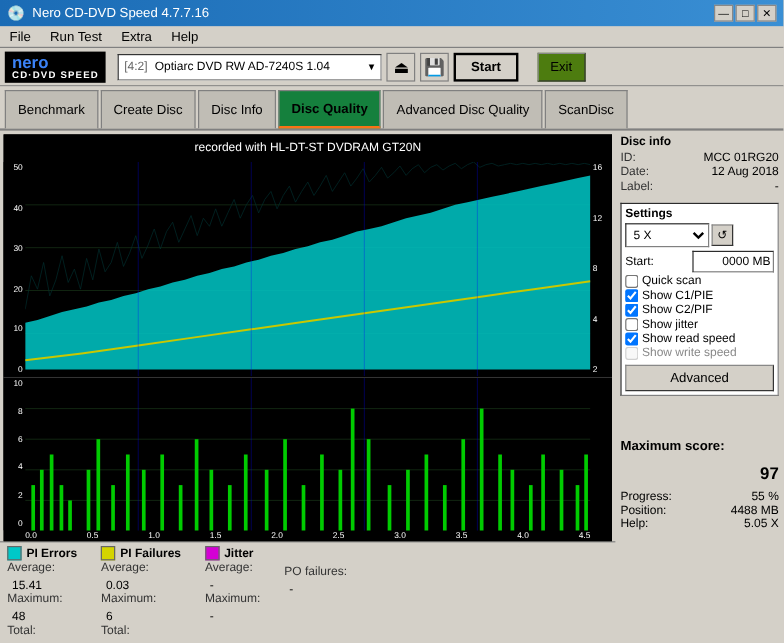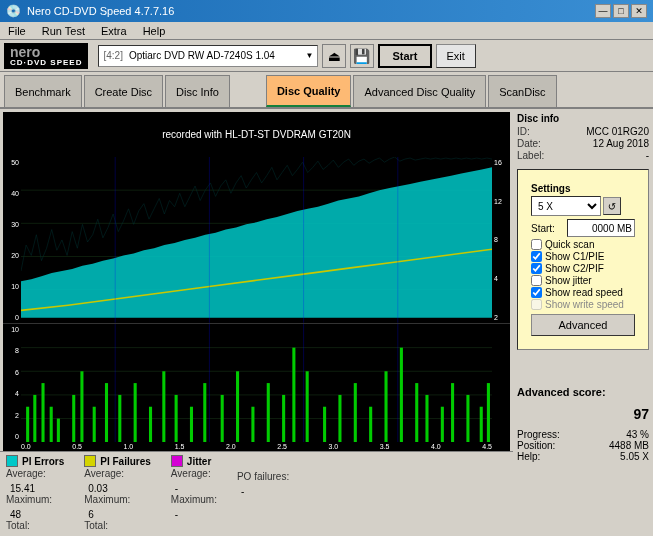--- a/index.html
+++ b/index.html
@@ -60,21 +60,21 @@
     .nero-logo {
       background: #000;
       color: #cc0000;
       font-weight: bold;
       font-size: 13px;
       padding: 2px 6px;
       margin-right: 6px;
       display: flex; flex-direction: column; align-items: flex-start;
       line-height: 1;
     }
-    .nero-logo span:first-child { color: #a3a3a3; font-size: 14px; }
+    .nero-logo span:first-child { color: #3b82f6; font-size: 14px; }
     .nero-logo span:last-child { color: #fff; font-size: 8px; letter-spacing: 1px; }
     .drive-selector {
       display: flex; align-items: center; gap: 2px;
       background: white;
       border: 1px inset #888;
       padding: 1px 4px;
       height: 22px;
       width: 220px;
     }
     .drive-label { color: #666; margin-right: 4px; font-size: 10px; }
@@ -90,24 +90,25 @@
     }
     .start-btn {
       height: 24px; padding: 0 12px;
       background: #d4d0c8;
       border: 2px solid #000;
       font-size: 11px; font-weight: bold;
       cursor: pointer;
     }
     .close-btn {
       height: 24px; padding: 0 10px;
-      background: #e5e5e5;
+      background: #4d7c0f;
       border: 1px outset #888;
       font-size: 11px;
       cursor: pointer;
+      margin-left: 12px;
     }
 
     
     .tabs {
       background: #d4d0c8;
       display: flex;
       padding: 3px 4px 0;
       gap: 2px;
       border-bottom: 2px solid #808080;
     }
@@ -115,26 +116,25 @@
       padding: 2px 10px;
       border: 1px solid #808080;
       border-bottom: none;
       background: #d4d0c8;
       cursor: pointer;
       font-size: 11px;
       height: 32px;
       display: flex; align-items: center;
     }
     .tab.active {
-      background: #fdba74;
-      border-bottom: 2px solid #15803d;
+      background: #15803d;
+      border-bottom: 2px solid #f97316;
       margin-bottom: -2px;
       font-weight: bold;
       z-index: 1;
-      margin-left: 34px;
     }
     .tab:not(.active) { background: #c0bdb5; }
 
     
     .main-content {
       display: flex;
       height: calc(536px - 22px - 18px - 32px - 24px);
       background: #d4d0c8;
     }
 
@@ -148,22 +148,22 @@
       font-size: 10px;
     }
     .panel-section { margin-bottom: 4px; }
     .panel-title { font-weight: bold; font-size: 10px; margin-bottom: 2px; }
     .panel-row { display: flex; justify-content: space-between; margin-bottom: 1px; }
     .panel-label { color: #333; }
     .panel-value { font-weight: normal; }
 
     .settings-box {
       border: 1px inset #808080;
-      padding: 13px;
-      background: #fef9c3;
+      padding: 3px;
+      background: #ffffff;
     }
     .speed-row { display: flex; align-items: center; gap: 2px; margin-bottom: 3px; }
     .speed-select {
       width: 70px; height: 20px;
       border: 1px inset #808080;
       background: white;
       font-size: 10px;
       padding: 0 2px;
     }
     .refresh-btn {
@@ -285,21 +285,21 @@
       <span>ScanDisc</span>
     </div>
 </div>
 
 <div class="main-content">
 
   <div style="flex:1; display:flex; flex-direction:column; overflow:hidden;">
 
     <div style="flex:1; background:#000; margin:3px 3px 0 3px; display:flex; flex-direction:column; position:relative;">
 
-      <div style="color:white; font-size:10px; text-align:center; padding:17px; background:#000;">recorded with HL-DT-ST DVDRAM GT20N</div>
+      <div style="color:white; font-size:10px; text-align:center; padding:6px; background:#000;">recorded with HL-DT-ST DVDRAM GT20N</div>
 
       <div style="flex:1.4; display:flex; position:relative; background:#000; border-bottom:1px solid #333;">
 
         <div style="color:white; font-size:7px; display:flex; flex-direction:column; justify-content:space-between; padding:2px 2px; text-align:right; width:18px; background:#000;">
           <span>50</span>
           <span>40</span>
           <span>30</span>
           <span>20</span>
           <span>10</span>
           <span>0</span>
@@ -536,28 +536,28 @@
       </div>
       <div class="checkbox-row">
         <input type="checkbox" disabled="" style="">
         <label style="color:#888;">Show write speed</label>
       </div>
 
       <button class="advanced-btn">Advanced</button>
     </div>
 
     <div class="quality-row">
-      <span>Advanced score:</span>
+      <span>Maximum score:</span>
       <span style="font-size:14px; color:#000;margin-top:45px;">97</span>
     </div>
 
     <div class="progress-section">
       <div class="progress-row">
         <span>Progress:</span>
-        <span>43 %</span>
+        <span>55 %</span>
       </div>
       <div class="progress-row">
         <span>Position:</span>
         <span>4488 MB</span>
       </div>
       <div class="progress-row">
         <span>Help:</span>
         <span>5.05 X</span>
       </div>
     </div>

